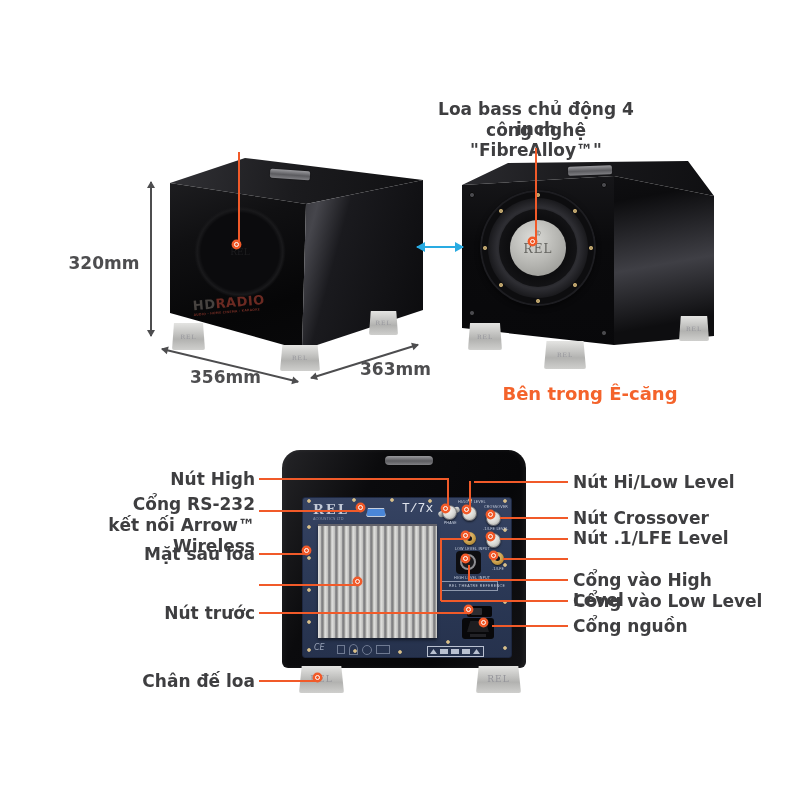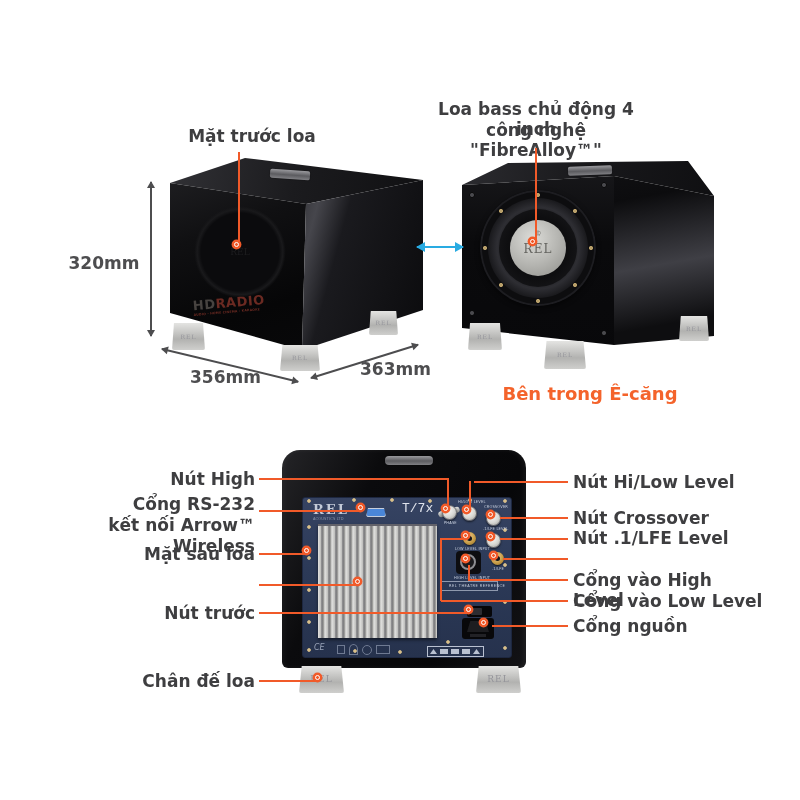--- a/index.html
+++ b/index.html
@@ -63,21 +63,20 @@
   .rca{position:absolute;width:13px;height:13px;border-radius:50%;z-index:3;
        background:radial-gradient(circle at 40% 35%,#f0d79b,#c79c46 55%,#8a6a24);
        box-shadow:0 1px 1px rgba(0,0,0,.6);}
   .rca::after{content:"";position:absolute;left:4px;top:4px;width:5px;height:5px;border-radius:50%;background:#15151a;}
 </style>
 </head>
 <body>
 
 <div id="stage">
 
-  <div class="lbl c" style="left:167px;top:126px;width:170px;">Mặt trước loa</div>
 
   <div class="lbl c" style="left:430px;top:99px;width:212px;">Loa bass chủ động 4 inch</div>
   <div class="lbl c" style="left:430px;top:120px;width:212px;">công nghệ "FibreAlloy™"</div>
 
   <div class="oline" style="left:238px;top:152px;width:2px;height:93px;"></div>
   <div class="dot" style="left:234px;top:242px;"></div>
 
   <div class="oline" style="left:535px;top:148px;width:2px;height:93px;"></div>
   <div class="dot" style="left:530px;top:239px;"></div>
 

